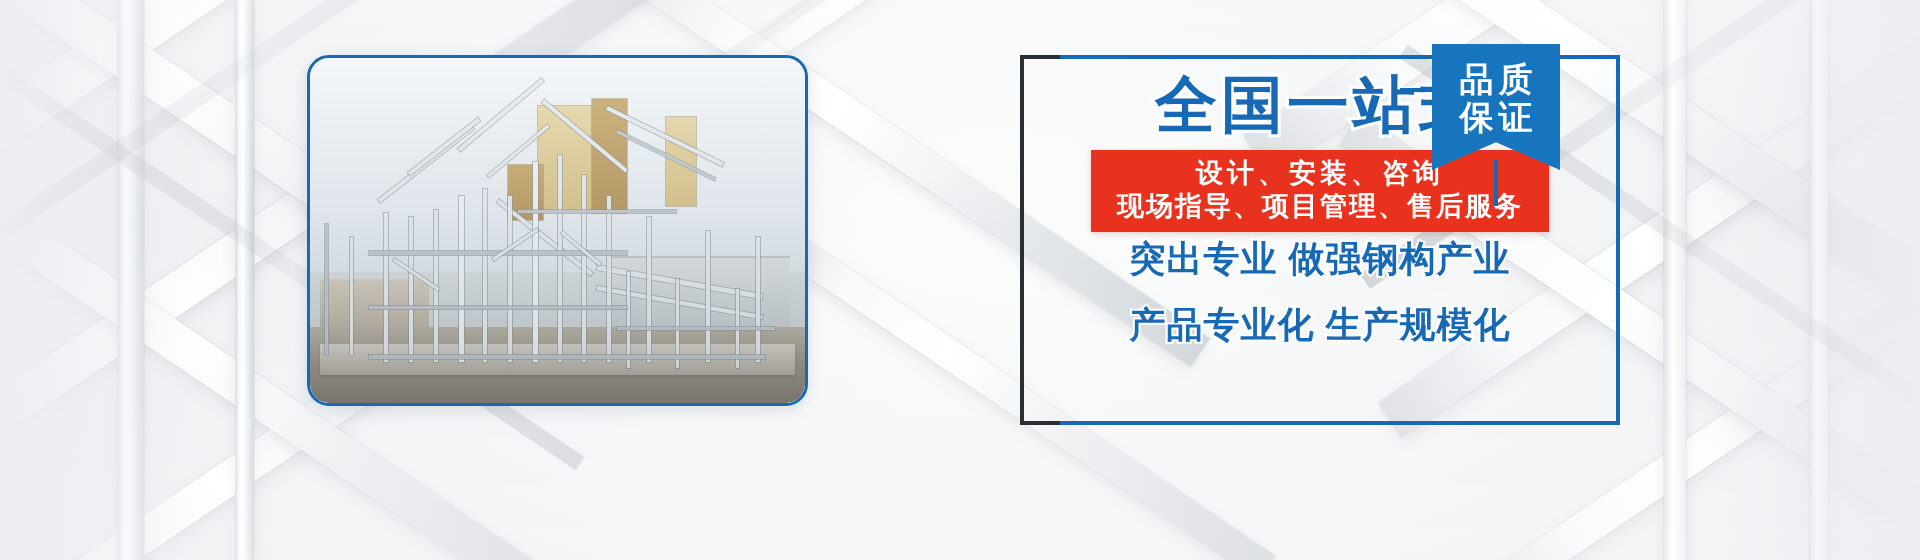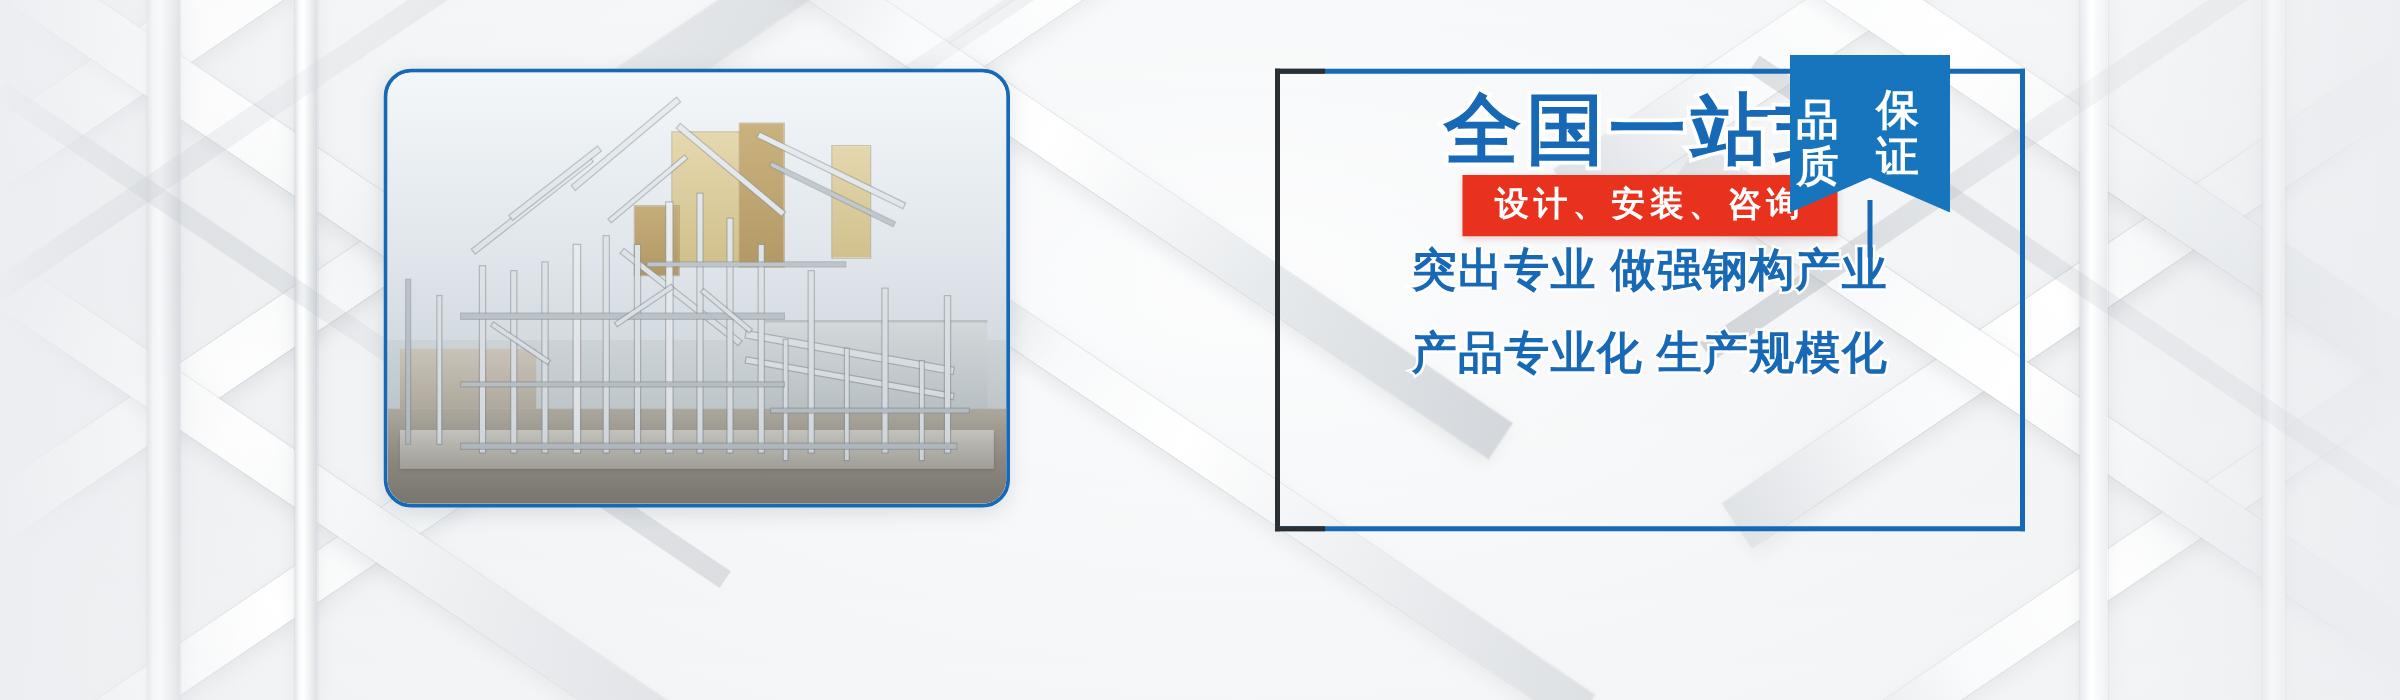--- a/index.html
+++ b/index.html
@@ -105,21 +105,21 @@
   }
   .subhead{
     margin-top:8px;
     font-size:40px;line-height:1.05;font-weight:700;letter-spacing:2px;
     color:#1769b5;
     -webkit-text-stroke:5px #ffffff;
     paint-order:stroke fill;
     white-space:nowrap;
   }
   .redbox{
-    margin-top:4px;
+    margin-top:14px;
     background:#e8321d;color:#ffffff;
     padding:7px 26px 9px 26px;
     text-align:center;
     box-shadow:0 2px 6px rgba(150,40,25,.22);
   }
   .redbox .l1{font-size:27px;line-height:1.22;letter-spacing:4px;font-weight:700;white-space:nowrap;}
   .redbox .l2{font-size:27px;line-height:1.22;letter-spacing:2px;font-weight:700;white-space:nowrap;}
 
   .slogan{
     margin-top:16px;
@@ -128,21 +128,21 @@
     -webkit-text-stroke:4px #ffffff;
     paint-order:stroke fill;
     text-align:center;white-space:nowrap;
   }
 
   
   .ribbon{
     position:absolute;left:1432px;top:44px;width:128px;height:126px;
     background:#1775bd;
     clip-path:polygon(0 0,100% 0,100% 100%,50% 78%,0 100%);
-    display:flex;align-items:center;justify-content:flex-start;
+    display:flex;flex-direction:column;align-items:center;justify-content:flex-start;
     box-shadow:0 3px 10px rgba(20,70,120,.25);
   }
   .ribbon .rt{color:#fff;font-size:34px;font-weight:700;letter-spacing:5px;line-height:1.12;margin-left:5px;}
   .ribbon .rt.first{margin-top:16px;}
   .ribbon-tail{
     position:absolute;left:1494px;top:160px;width:4px;height:46px;background:#1769b5;
   }
   .ribbon-arm{
     position:absolute;left:1400px;top:88px;width:40px;height:4px;background:#1769b5;
   }
@@ -255,20 +255,21 @@
     <div class="frame-right"></div>
     <div class="frame-bottom">
         <span class="capl"></span>
       </div>
 
     <div class="inner">
       <div class="headline">全国一站式</div>
 
       <div class="redbox">
         <div class="l1">设计、安装、咨询</div>
+        <div class="l2">现场指导、项目管理、售后服务</div>
       </div>
 
       <div class="slogan" style="margin-top:2px;">突出专业  做强钢构产业</div>
       <div class="slogan">产品专业化  生产规模化</div>
     </div>
   </div>
 
   <div class="ribbon-arm"></div>
   <div class="ribbon-tail"></div>
   <div class="ribbon">

